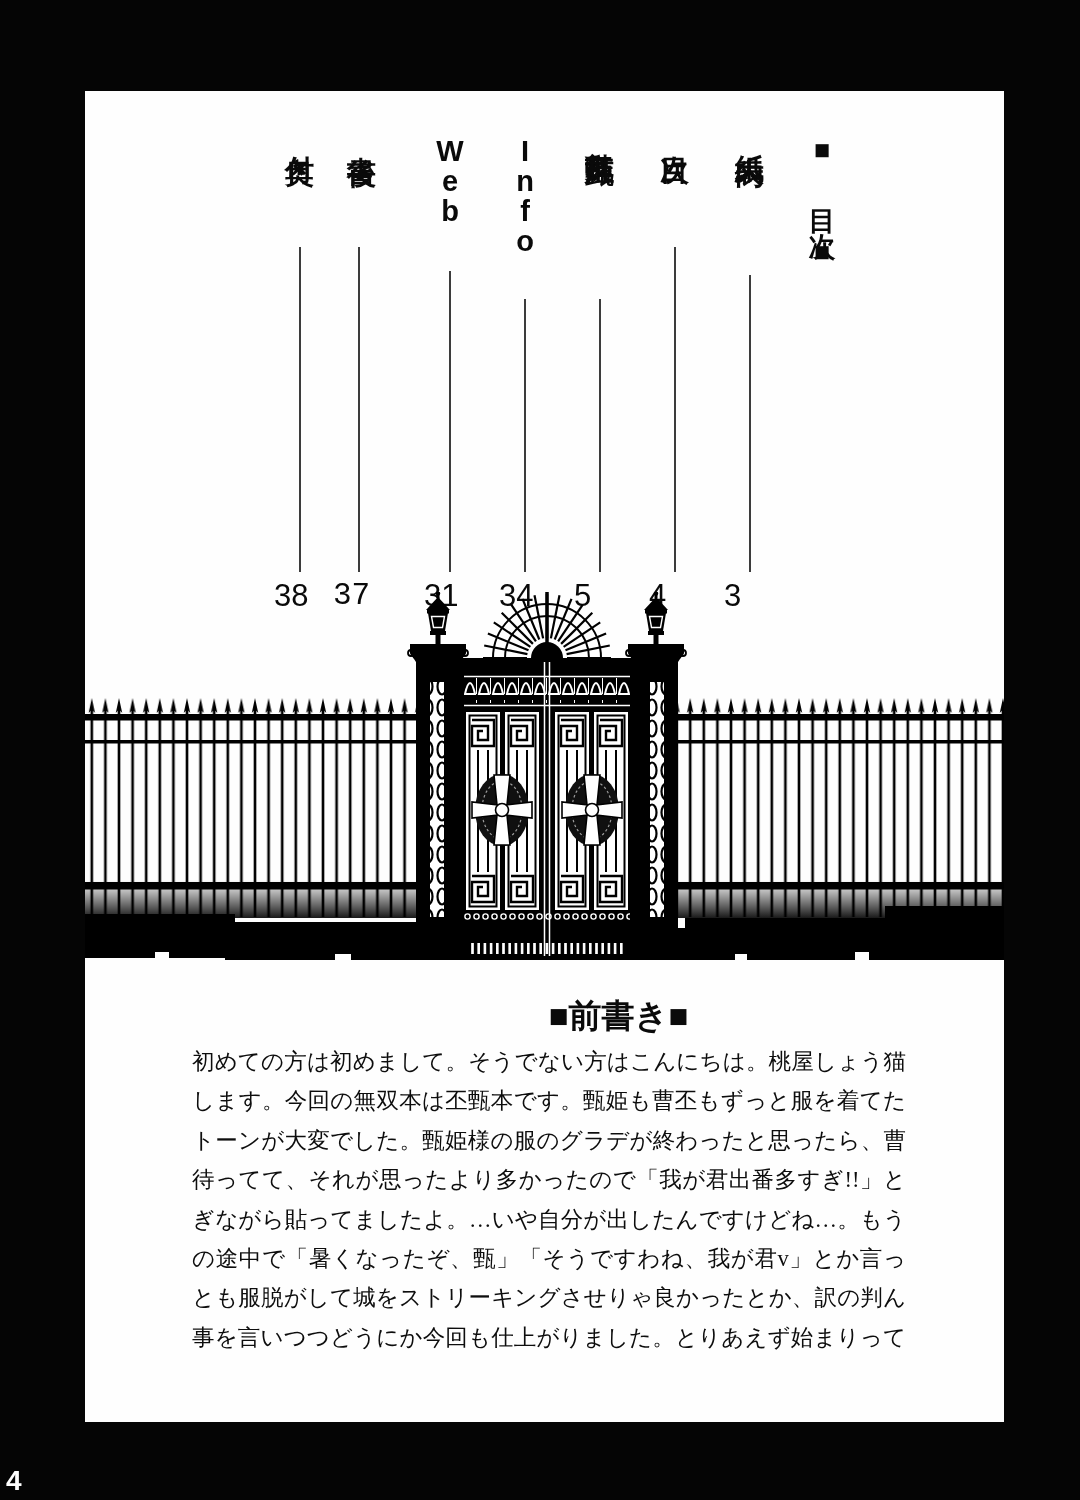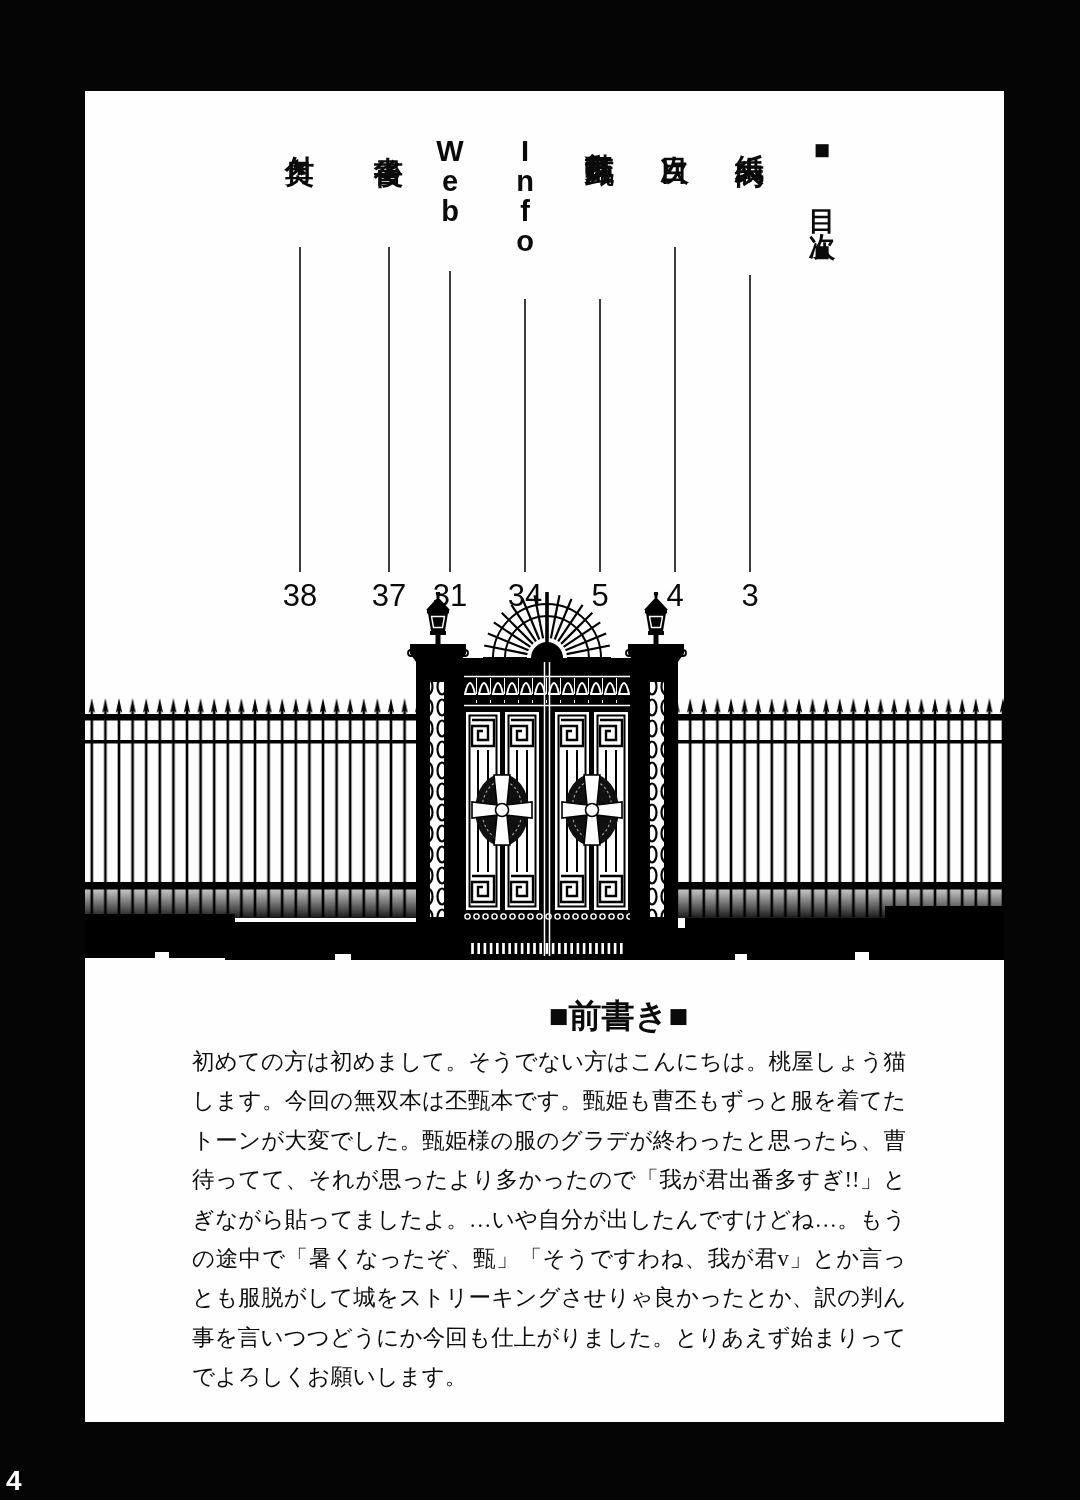--- a/index.html
+++ b/index.html
@@ -16,28 +16,28 @@
   .toc-col{position:absolute;top:44px;width:40px;height:440px;}
   .toc-title{
     position:absolute;left:0;top:0;width:40px;
     writing-mode:vertical-rl;text-orientation:upright;
     font-size:29px;letter-spacing:-2px;font-weight:600;line-height:40px;
     white-space:nowrap;
   }
   .toc-header-col{left:717px;}
   .toc-header-text{font-size:27px;letter-spacing:24px;font-weight:700;}
   .c1{left:645px;} .c2{left:570px;} .c3{left:495px;} .c4{left:420px;}
-  .c5{left:345px;} .c6{left:284px;} .c7{left:195px;}
+  .c5{left:345px;} .c6{left:254px;font-family:Liberation Mono, monospace;} .c7{left:195px;}
   .toc-line{position:absolute;left:19px;width:2px;background:#3c3c3c;}
   .l-2ch{top:112px;height:325px;}
   .l-3ch{top:140px;height:297px;}
   .l-web{top:136px;height:301px;}
   .l-4ch{top:164px;height:273px;}
   .toc-num{
-    position:absolute;top:445px;left:-6px;width:52px;text-align:center;
+    position:absolute;top:445px;left:-6px;width:52px;
     font-size:31px;line-height:1;font-weight:500;
   }
   
   .gate{position:absolute;left:0;top:501px;}
   
   .fw-heading{
     position:absolute;top:906px;left:0;width:1067px;text-align:center;
     font-family:"Liberation Serif","DejaVu Serif",serif;
     font-size:33px;font-weight:bold;line-height:38px;
   }
@@ -285,18 +285,17 @@
     <div class="fw-heading">■前書き■</div>
     <div class="fw-body">
       <div class="fw-line">初めての方は初めまして。そうでない方はこんにちは。桃屋しょう猫と申</div>
       <div class="fw-line">します。今回の無双本は丕甄本です。甄姫も曹丕もずっと服を着てたので、</div>
       <div class="fw-line">トーンが大変でした。甄姫様の服のグラデが終わったと思ったら、曹丕が</div>
       <div class="fw-line">待ってて、それが思ったより多かったので「我が君出番多すぎ!!」とか騒</div>
       <div class="fw-line">ぎながら貼ってましたよ。…いや自分が出したんですけどね…。もうお話</div>
       <div class="fw-line">の途中で「暑くなったぞ、甄」「そうですわね、我が君v」とか言って2人</div>
       <div class="fw-line">とも服脱がして城をストリーキングさせりゃ良かったとか、訳の判んない</div>
       <div class="fw-line">事を言いつつどうにか今回も仕上がりました。とりあえず始まりってコト</div>
-      <div class="fw-line last">でよろしくお願いします。</div>
     </div>
   </div>
 </div>
 
 <div class="page-num">4</div>
 
 </body></html>

